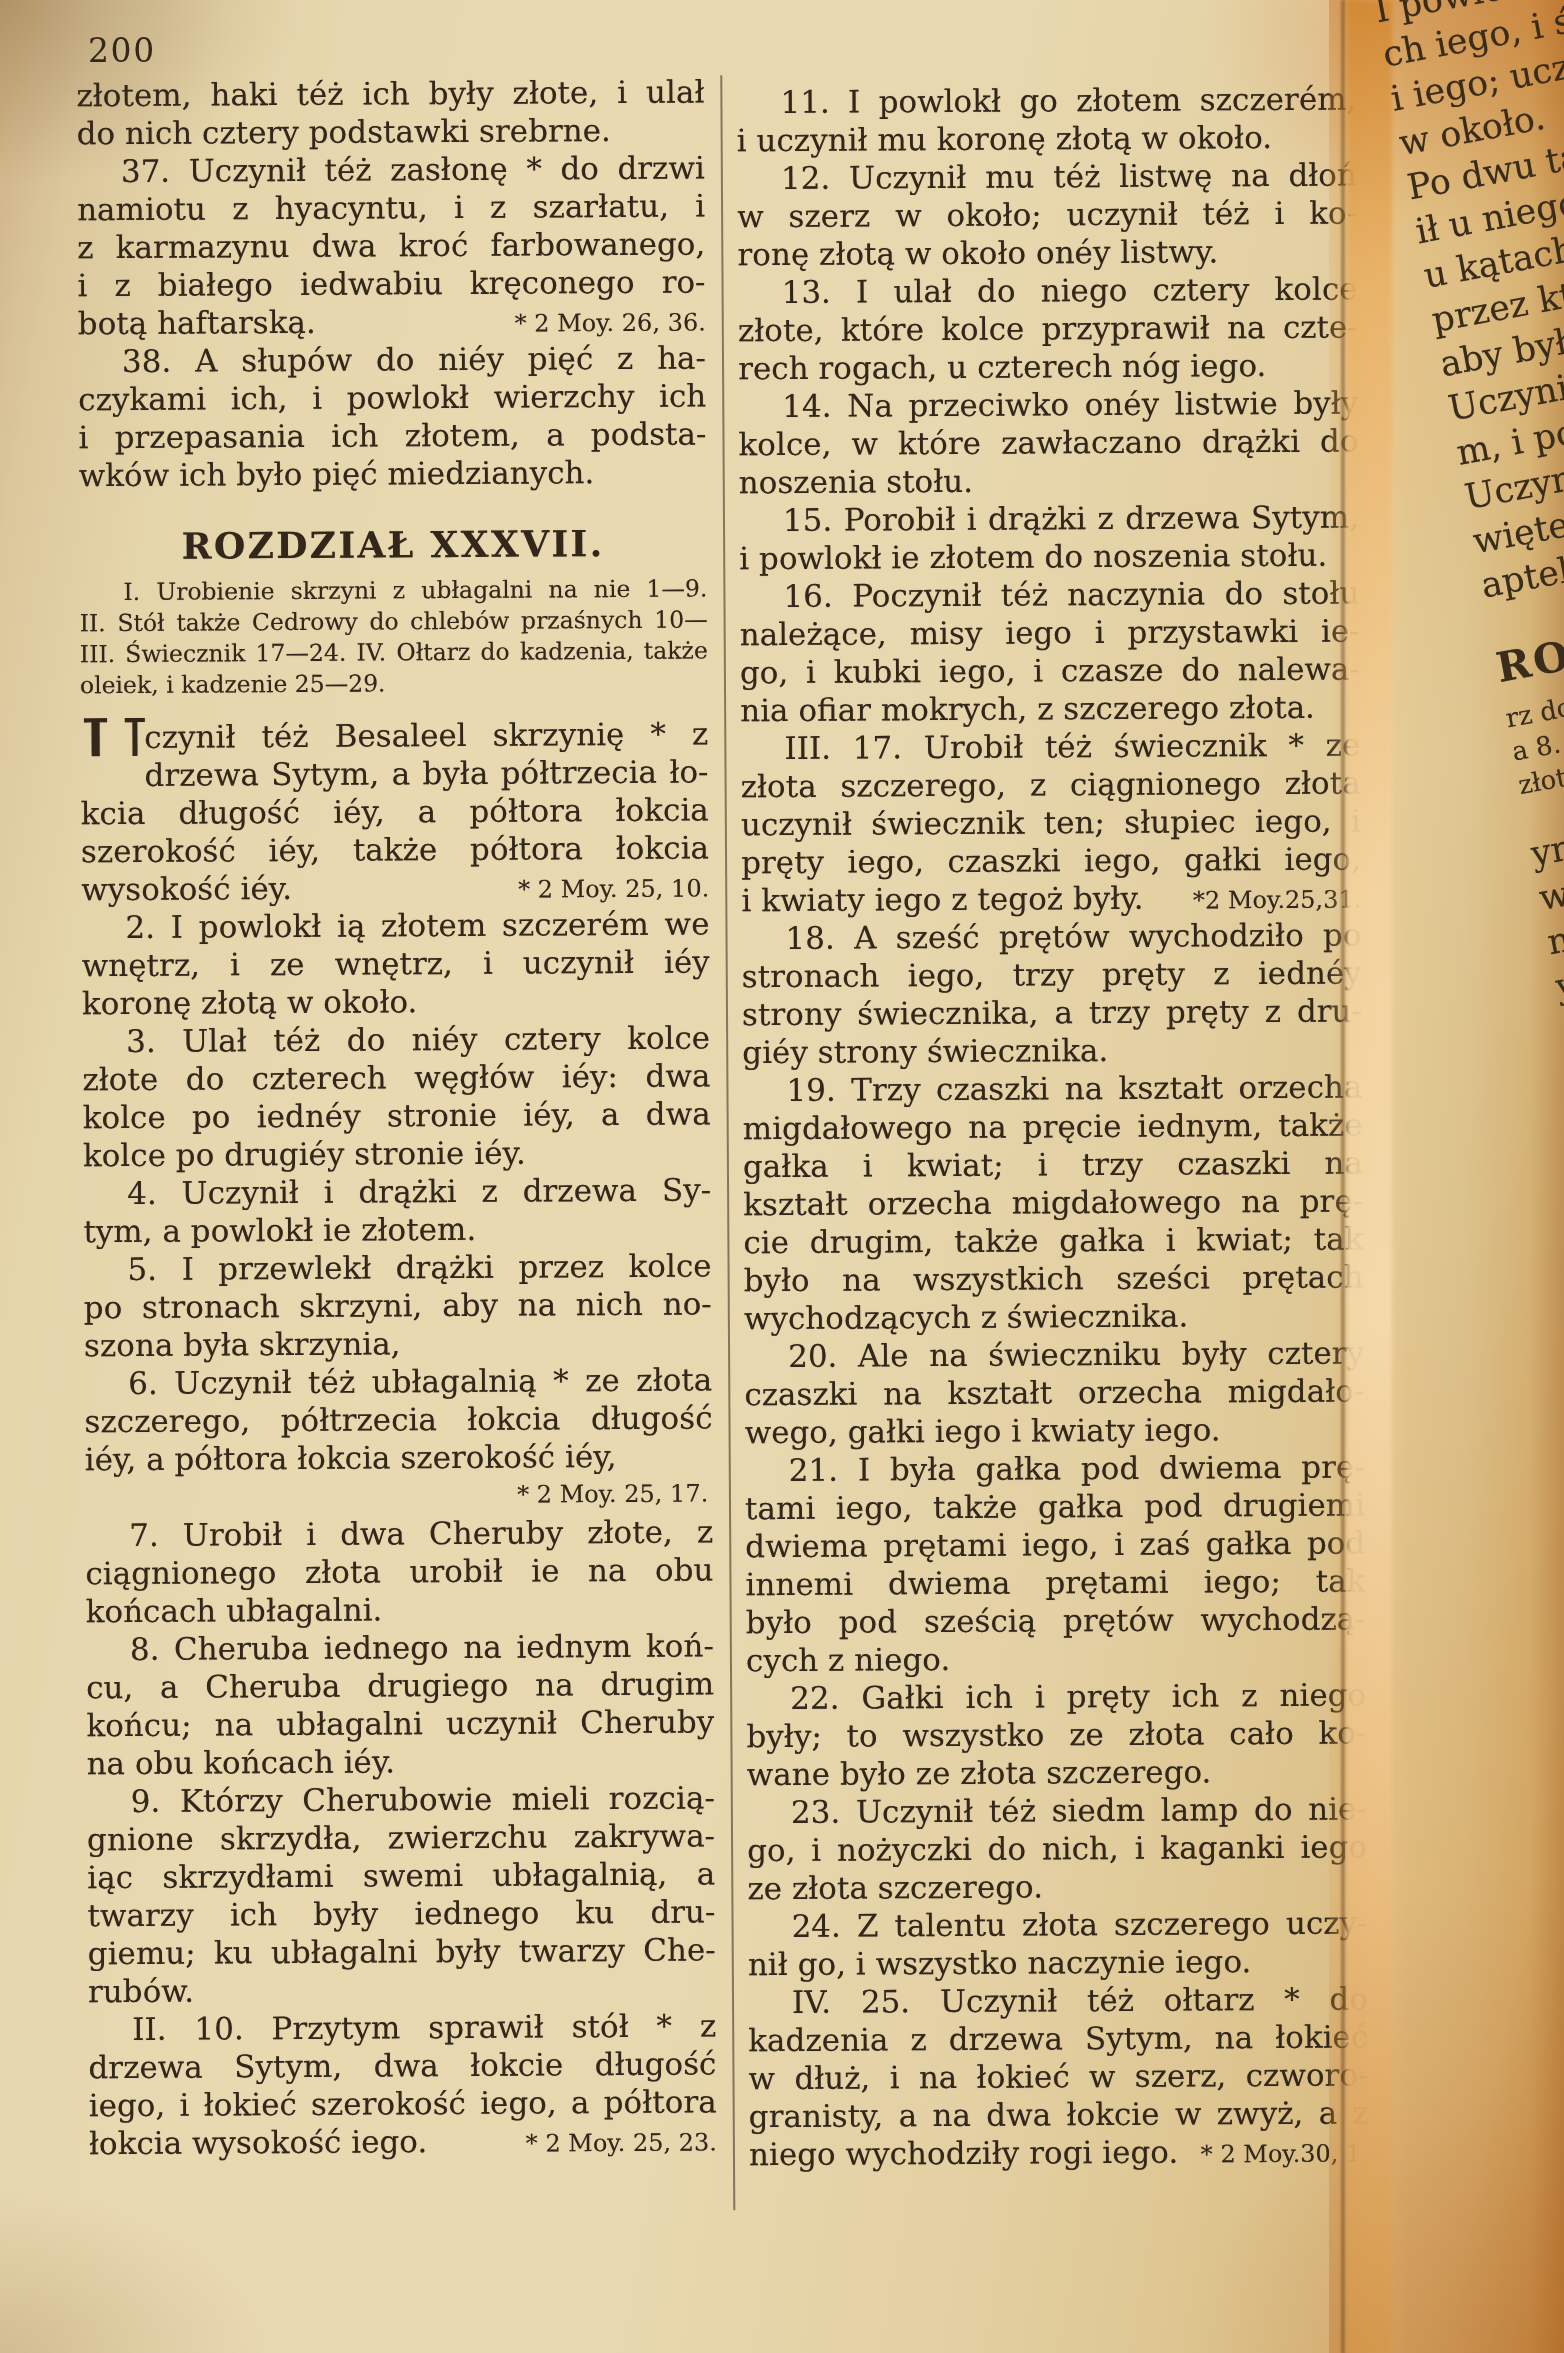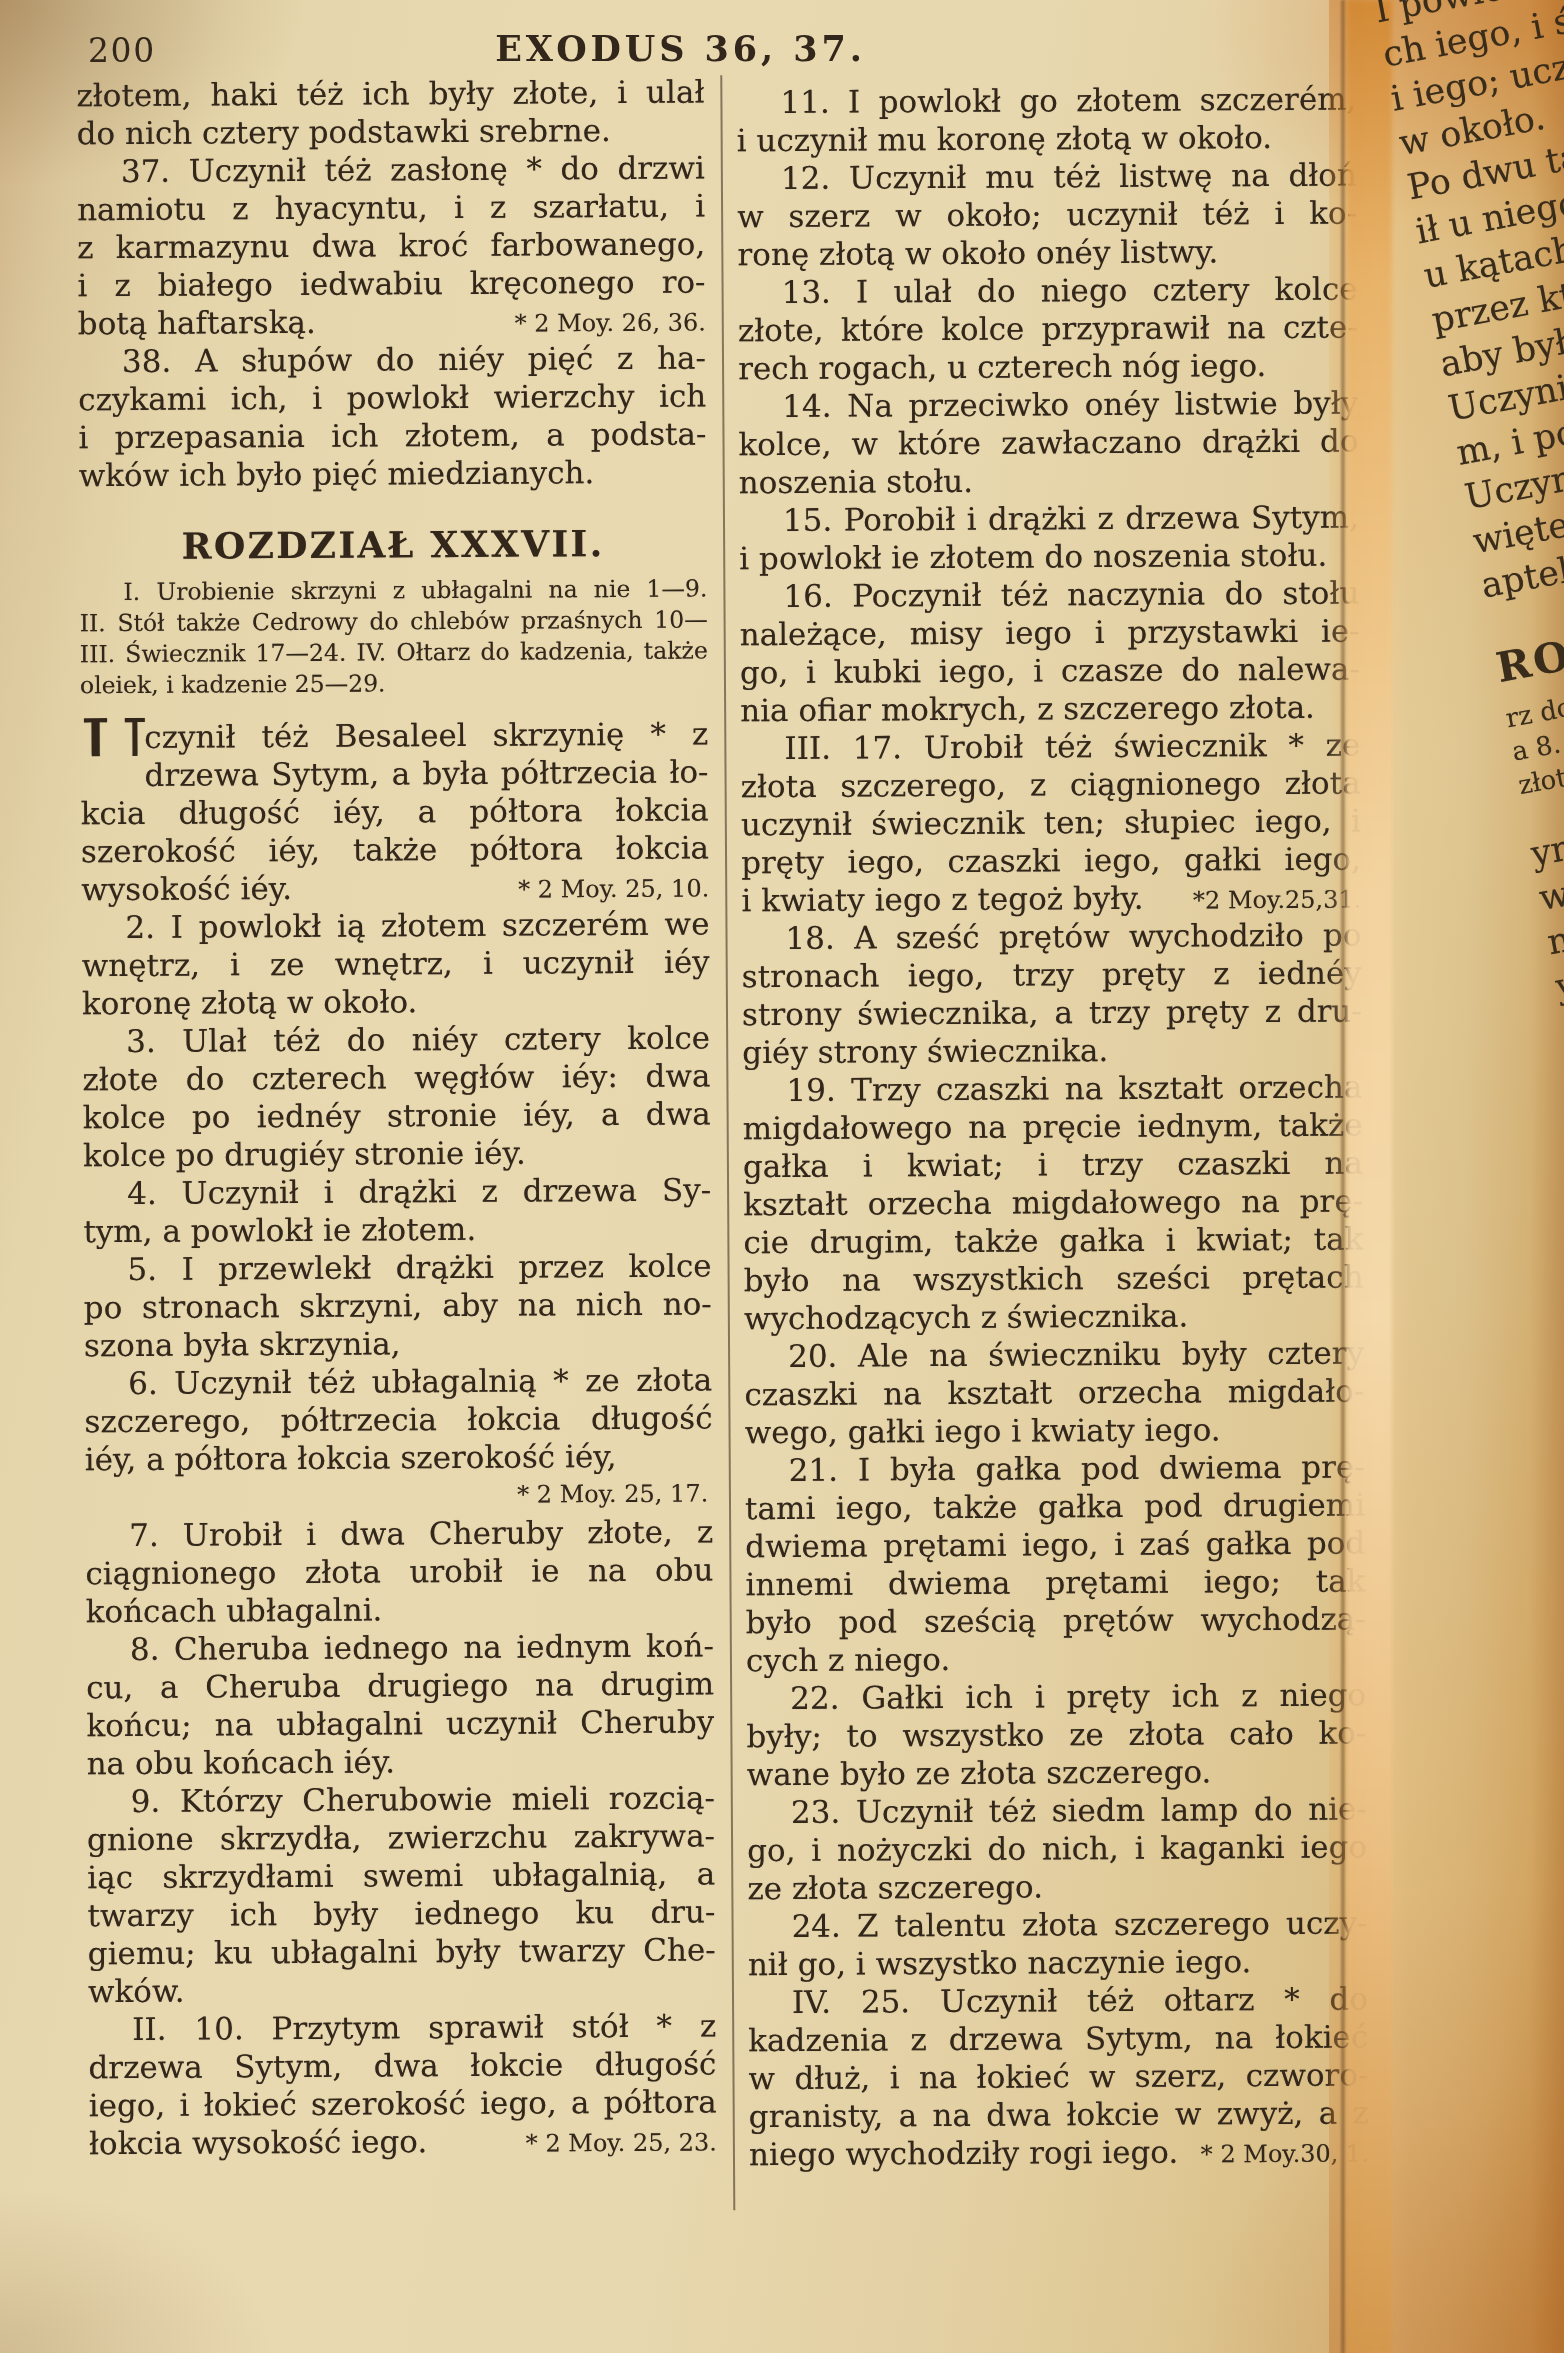--- a/index.html
+++ b/index.html
@@ -57,21 +57,20 @@
     text-align-last:left;text-shadow:0 0 0.8px rgba(58,44,26,.4);}
   #gutter-text .h{font-size:41px;line-height:50px;height:50px;letter-spacing:3.1px;text-align:left;}
   #gutter-text .s,#gutter-text .se{font-size:26px;line-height:34px;height:34px;}
 </style>
 </head>
 <body>
 
 <div id="page">
 
   <div class="pagenum">200</div>
-  <div class="runhead">EXODUS 36, 37.</div>
 
   <div id="content">
     <div id="divider"></div>
     <div class="col" id="left-col">
         <div class="line j"><span class="t">złotem, haki téż ich były złote, i ulał</span></div>
         <div class="line e"><span class="t">do nich cztery podstawki srebrne.</span></div>
         <div class="line j ind"><span class="t">37. Uczynił téż zasłonę * do drzwi</span></div>
         <div class="line j"><span class="t">namiotu z hyacyntu, i z szarłatu, i</span></div>
         <div class="line j"><span class="t">z karmazynu dwa kroć farbowanego,</span></div>
         <div class="line j"><span class="t">i z białego iedwabiu kręconego ro-</span></div>
@@ -120,21 +119,21 @@
         <div class="line e"><span class="t">końcach ubłagalni.</span></div>
         <div class="line j ind"><span class="t">8. Cheruba iednego na iednym koń-</span></div>
         <div class="line j"><span class="t">cu, a Cheruba drugiego na drugim</span></div>
         <div class="line j"><span class="t">końcu; na ubłagalni uczynił Cheruby</span></div>
         <div class="line e"><span class="t">na obu końcach iéy.</span></div>
         <div class="line j ind"><span class="t">9. Którzy Cherubowie mieli rozcią-</span></div>
         <div class="line j"><span class="t">gnione skrzydła, zwierzchu zakrywa-</span></div>
         <div class="line j"><span class="t">iąc skrzydłami swemi ubłagalnią, a</span></div>
         <div class="line j"><span class="t">twarzy ich były iednego ku dru-</span></div>
         <div class="line j"><span class="t">giemu; ku ubłagalni były twarzy Che-</span></div>
-        <div class="line e"><span class="t">wków.</span></div>
+        <div class="line e"><span class="t">rubów.</span></div>
         <div class="line j ind"><span class="t">II. 10. Przytym sprawił stół * z</span></div>
         <div class="line j"><span class="t">drzewa Sytym, dwa łokcie długość</span></div>
         <div class="line j"><span class="t">iego, i łokieć szerokość iego, a półtora</span></div>
         <div class="line wr">
           <span class="t">łokcia wysokość iego.</span>
           <span class="ref">* 2 Moy. 25, 23.</span>
         </div>
       </div>
     <div class="col" id="right-col">
         <div class="line j ind"><span class="t">11. I powlokł go złotem szczerém,</span></div>

